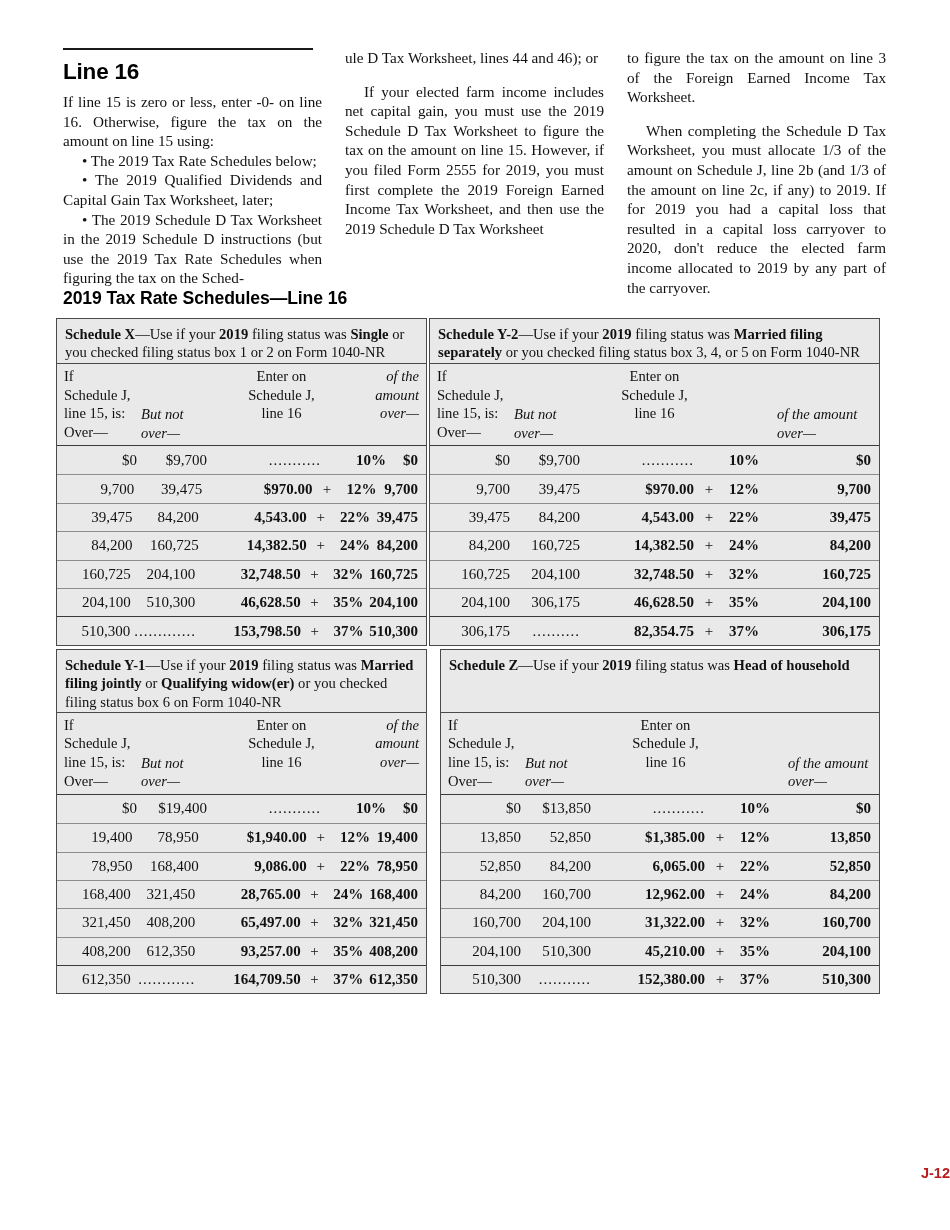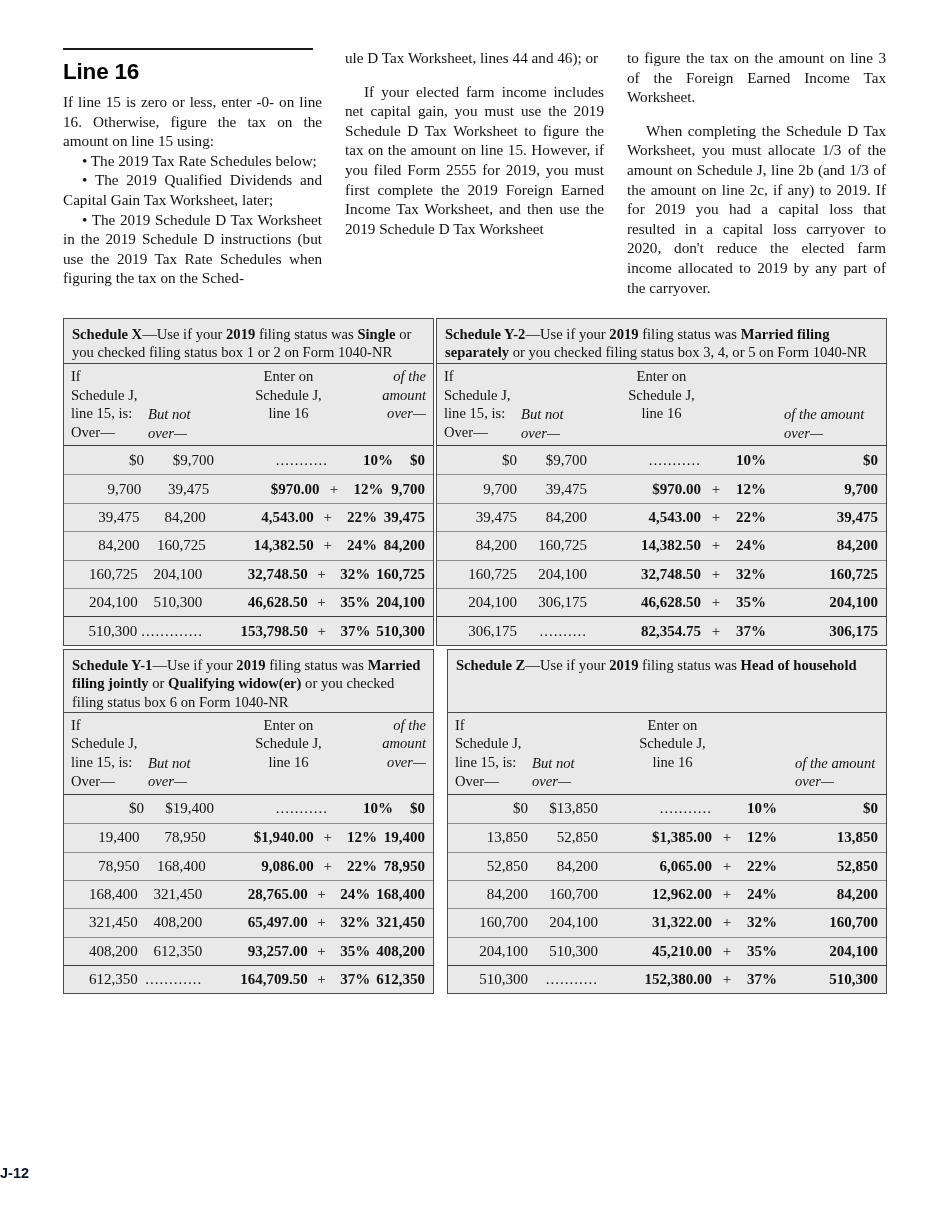--- a/index.html
+++ b/index.html
@@ -77,21 +77,21 @@
     font-family: "Liberation Sans", "DejaVu Sans", sans-serif;
     font-weight: bold;
     font-size: 17.6px;
     letter-spacing: -0.1px;
     color: #000;
   }
 
   
   .sched-grid {
     position: absolute;
-    left: 63px;
+    left: 56px;
     top: 318px;
     width: 824px;
     display: flex;
     flex-direction: column;
   }
   .sched-row {
     display: flex;
     gap: 2px;
   }
   .sched-row + .sched-row { margin-top: 3px; gap: 13px; }
@@ -165,25 +165,25 @@
   .c-ovamt  { flex: 1;      text-align: right; padding-right: 8px; font-weight: bold; box-sizing: border-box; }
 
   .dots { letter-spacing: 1px; font-weight: normal; }
 
   
   .footer {
     position: absolute;
     left: 0;
     top: 1165px;
     width: 950px;
-    text-align: left;
+    text-align: right;
     font-family: "Liberation Sans", "DejaVu Sans", sans-serif;
     font-weight: bold;
     font-size: 14.5px;
-    color: #0f172a;
+    color: #b91c1c;
   }
 </style>
 </head>
 <body>
 
 <div class="page">
 
   <div class="cols">
 
     <div class="col">
@@ -200,20 +200,21 @@
       <p class="body-p spaced indent">If your elected farm income includes net capital gain, you must use the 2019 Schedule D Tax Worksheet to figure the tax on the amount on line 15. However, if you filed Form 2555 for 2019, you must first complete the 2019 Foreign Earned Income Tax Worksheet, and then use the 2019 Schedule D Tax Worksheet</p>
     </div>
 
     <div class="col">
       <p class="body-p">to figure the tax on the amount on line 3 of the Foreign Earned Income Tax Worksheet.</p>
       <p class="body-p spaced indent">When completing the Schedule D Tax Worksheet, you must allocate 1/3 of the amount on Schedule J, line 2b (and 1/3 of the amount on line 2c, if any) to 2019. If for 2019 you had a capital loss that resulted in a capital loss carryover to 2020, don't reduce the elected farm income allocated to 2019 by any part of the carryover.</p>
     </div>
 
   </div>
 
+  <div class="sched-title">2019 Tax Rate Schedules—Line 16</div>
 
   <div class="sched-grid">
 
     <div class="sched-row">
 
       <div class="sched-box left L">
         <div class="sched-caption cap-h1"><b>Schedule X</b>—Use if your <b>2019</b> filing status was <b>Single</b> or you checked filing status box 1 or 2 on Form 1040-NR</div>
         <div class="sched-head">
           <div class="hd hd-if">If
 Schedule J,

